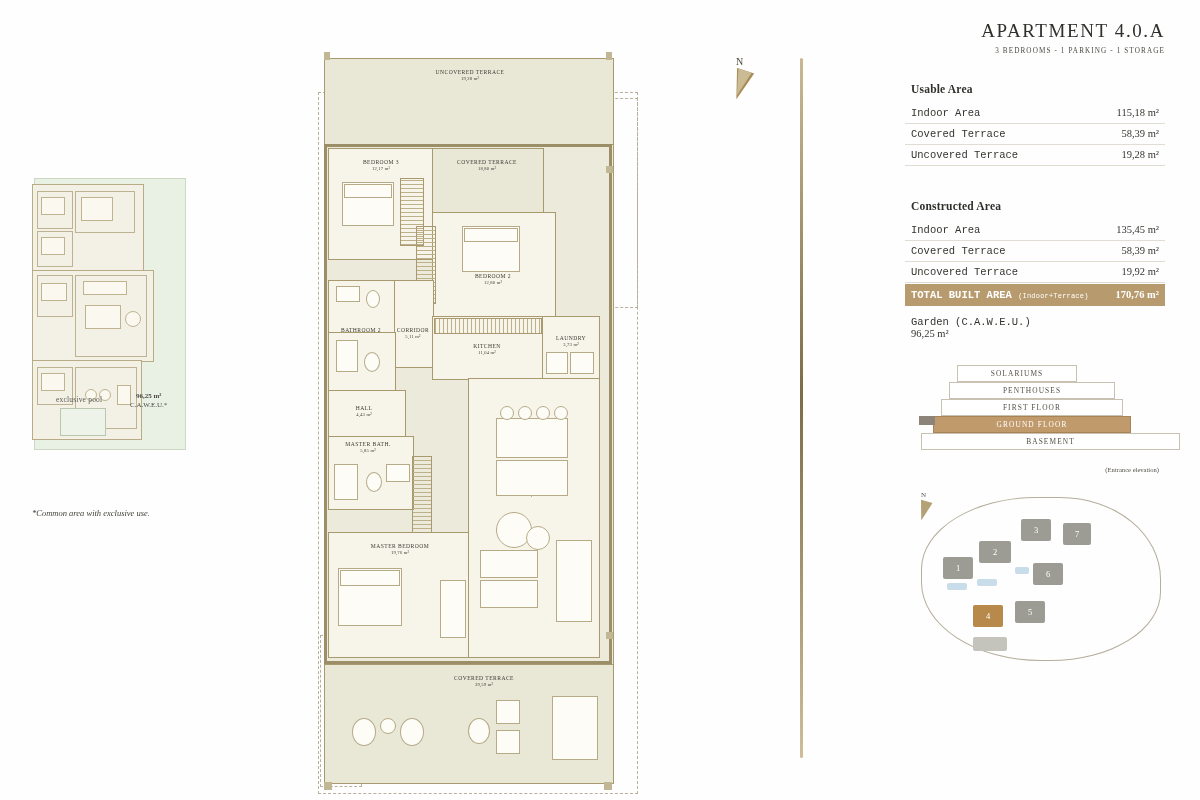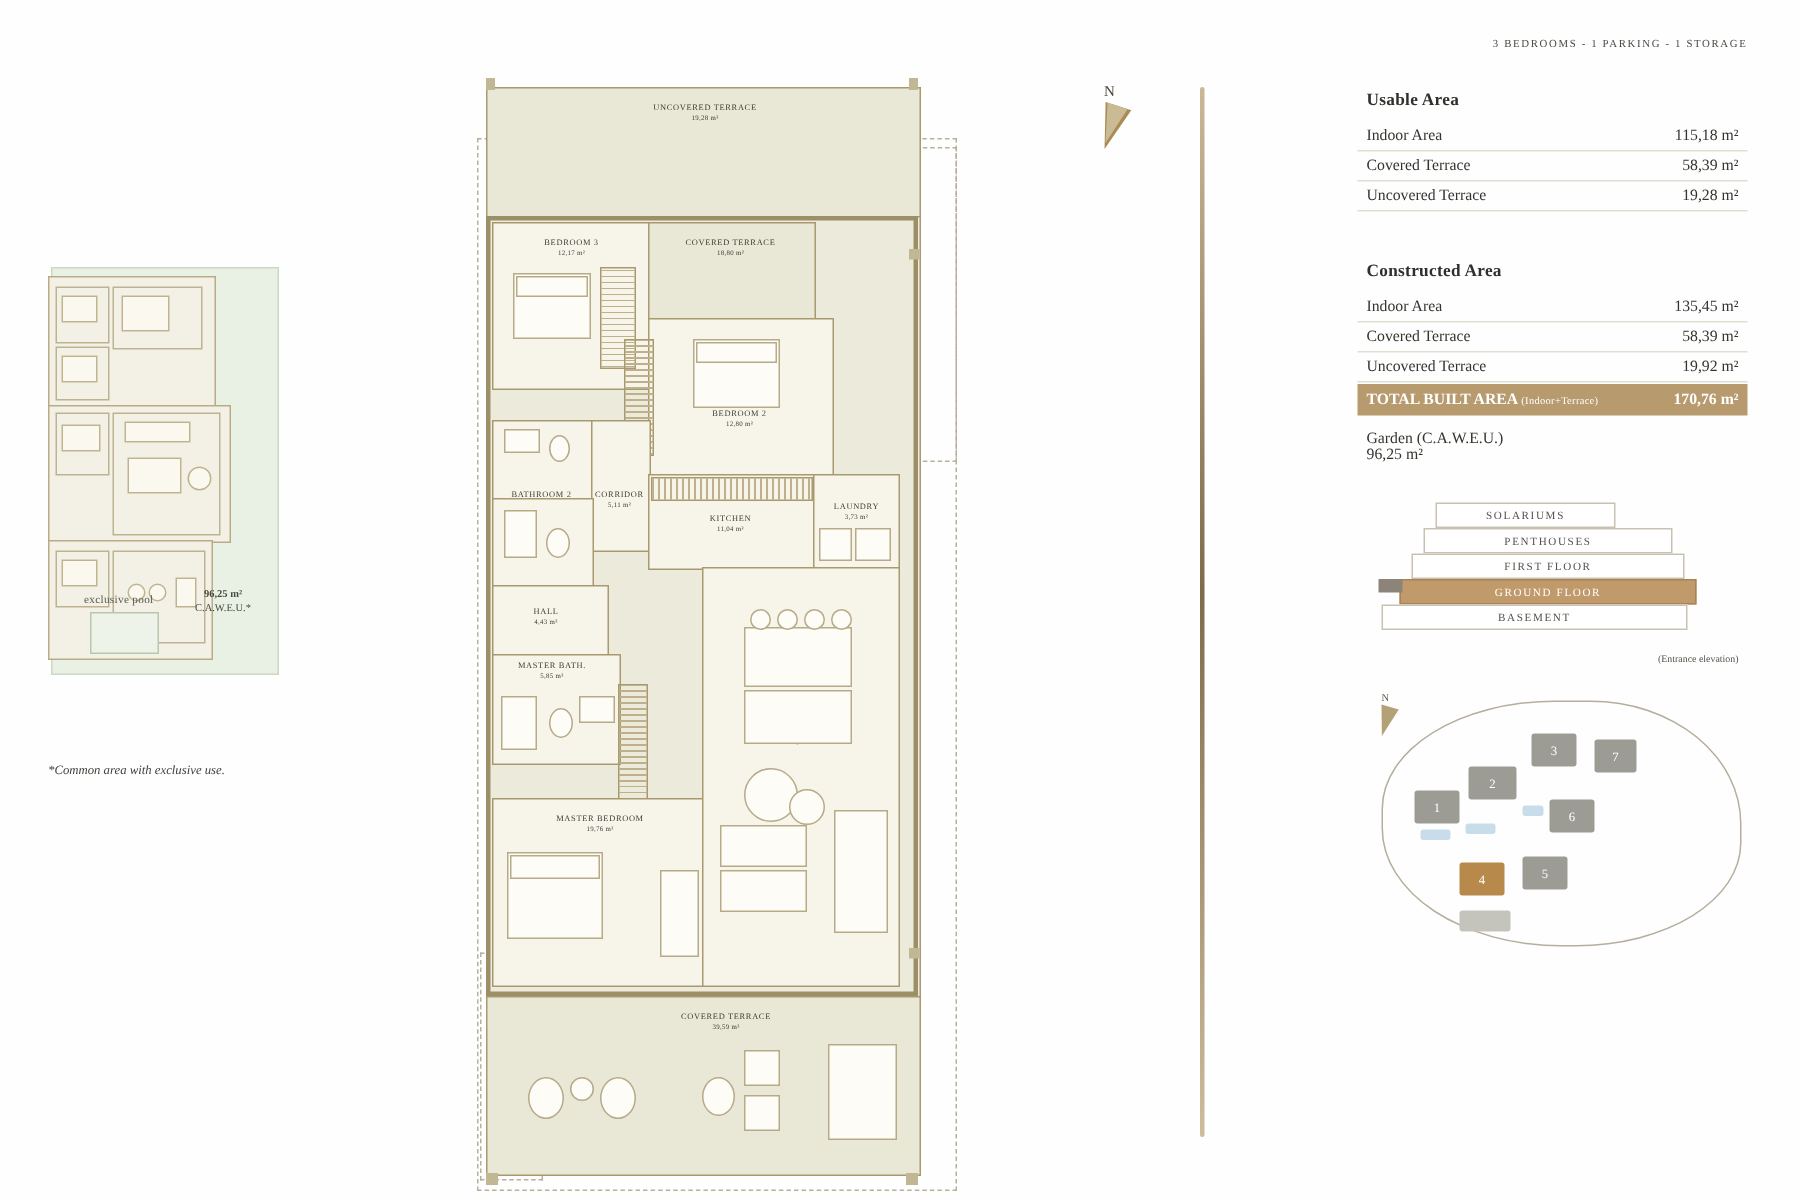--- a/index.html
+++ b/index.html
@@ -229,21 +229,21 @@
   }
   .panel h2.second { margin-top: 34px; }
   .row {
     display: flex;
     justify-content: space-between;
     align-items: baseline;
     padding: 4px 6px 4px 6px;
     border-bottom: 1px solid #e2ddd2;
     font-size: 10.5px;
   }
-  .row .k { color: #34342f; }
+  .row .k { color: #34342f; font-family: Liberation Mono, monospace; }
   .row .v { color: #34342f; }
   .row.total {
     background: #b79a6d;
     border-bottom: none;
     color: #ffffff;
     font-weight: 700;
     padding: 5px 6px;
     margin-top: 1px;
   }
   .row.total .k, .row.total .v { color: #ffffff; }
@@ -518,20 +518,21 @@
 
   <div class="north">
     <div class="n-letter">N</div>
     <div class="arrow"></div>
     <div class="arrow2"></div>
   </div>
 
   <div class="divider"></div>
 
   <div class="panel">
+    <h1>APARTMENT 4.0.A</h1>
     <div class="sub">3 BEDROOMS - 1 PARKING - 1 STORAGE</div>
 
     <h2>Usable Area</h2>
     <div class="row">
       <span class="k">Indoor Area</span>
       <span class="v">115,18 m²</span>
     </div>
     <div class="row">
       <span class="k">Covered Terrace</span>
       <span class="v">58,39 m²</span>
@@ -572,21 +573,21 @@
       </div>
       <div class="bar" style="left:38px;top:17px;width:166px;">
         <span>PENTHOUSES</span>
       </div>
       <div class="bar" style="left:30px;top:34px;width:182px;padding-left:16px;">
         <span>FIRST FLOOR</span>
       </div>
       <div class="bar active" style="left:22px;top:51px;width:198px;">
         <span>GROUND FLOOR</span>
       </div>
-      <div class="bar" style="left:10px;top:68px;width:204px;">
+      <div class="bar" style="left:10px;top:68px;width:259px;">
         <span>BASEMENT</span>
       </div>
       <div class="marker" style="top:51px;"></div>
       <div class="caption">(Entrance elevation)</div>
     </div>
 
     <div class="sitemap">
       <div class="n-mini">
         <div class="nl">N</div>
         <div class="na"></div>

